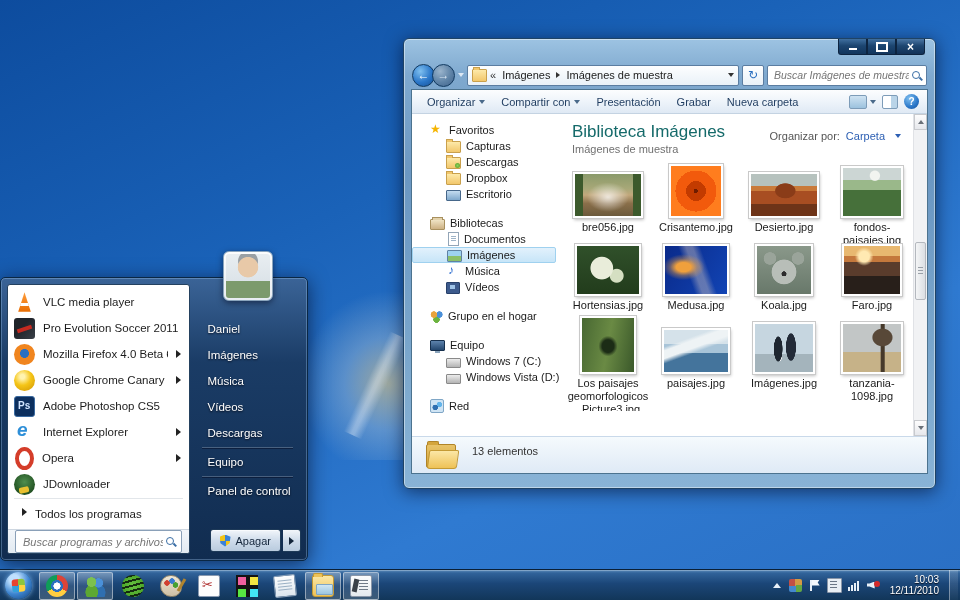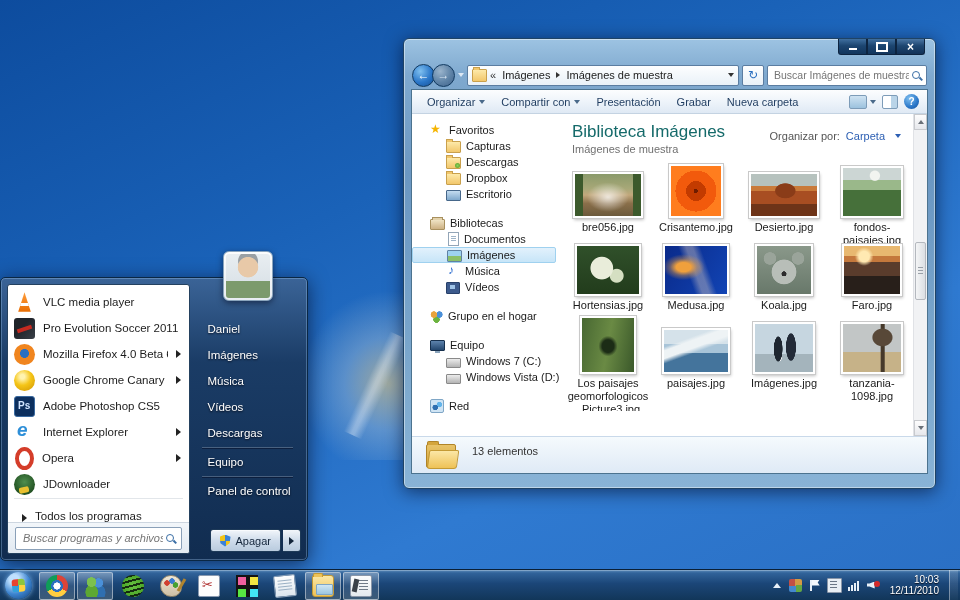--- a/index.html
+++ b/index.html
@@ -34,21 +34,21 @@
   .crumb-ficon{width:13px;height:11px;background:linear-gradient(#fde9a9,#f2c76b);border:1px solid #c9a04c;border-radius:1px;position:relative;}
   .crumb-ficon::before{content:"";position:absolute;top:-3px;left:0;width:5px;height:2px;background:#f2c76b;border:1px solid #c9a04c;border-bottom:none;}
   .crumb-ovf{color:#333;}
   .arr-r-sm{width:0;height:0;border-top:3px solid transparent;border-bottom:3px solid transparent;border-left:4px solid #333;}
   .crumb{padding:1px 3px;}
   .crumb-dd{margin-left:auto;width:0;height:0;border-left:3px solid transparent;border-right:3px solid transparent;border-top:4px solid #333;}
   .refresh{width:20px;height:19px;display:flex;align-items:center;justify-content:center;
     background:linear-gradient(#fdfeff,#e9f1f8);border:1px solid #5b7da1;border-radius:2px;color:#2a6fc0;font-size:12px;}
   .searchbox{width:150px;height:19px;background:#fff;border:1px solid #5b7da1;border-radius:2px;
     display:flex;align-items:center;padding:0 4px;flex:0 0 auto;}
-  .searchbox input{flex:1;border:none;outline:none;font-size:10.5px;color:#707070;
+  .searchbox input{flex:1;border:none;outline:none;font-size:10.5px;font-style:italic;color:#707070;
     font-family:"Liberation Sans","DejaVu Sans",sans-serif;background:transparent;width:100%;}
   .mag{position:relative;width:11px;height:11px;flex:0 0 auto;}
   .mag::before{content:"";position:absolute;left:1px;top:1px;width:6px;height:6px;border:1.5px solid #3a6ea5;border-radius:50%;}
   .mag::after{content:"";position:absolute;left:8px;top:8px;width:4px;height:1.5px;background:#3a6ea5;transform:rotate(45deg);}
   .win-body{position:absolute;left:7px;right:7px;top:50px;bottom:14px;background:#fff;border:1px solid #4c738f;display:flex;flex-direction:column;}
   .toolbar{height:23px;background:linear-gradient(#fcfdfe,#eef4fa 50%,#dfe9f4);border-bottom:1px solid #c4d3e2;
     display:flex;align-items:center;padding:0 8px;gap:2px;flex:0 0 auto;}
   .tb-item{display:flex;align-items:center;gap:4px;font-size:11px;color:#1e3b5f;padding:3px 7px;border-radius:2px;text-align:right;}
   .arr-d{width:0;height:0;border-left:3px solid transparent;border-right:3px solid transparent;border-top:4px solid #4a6a8a;}
   .tb-right{margin-left:auto;display:flex;align-items:center;gap:6px;}
@@ -162,21 +162,21 @@
   
   .startmenu{position:absolute;left:0px;top:277px;width:308px;height:284px;z-index:5;border-radius:5px;
     background:linear-gradient(rgba(60,100,150,.96),rgba(26,58,98,.96) 30%,rgba(16,42,76,.97));
     border:1px solid #0a2744;box-shadow:0 0 0 1px rgba(160,200,240,.35) inset,0 4px 20px rgba(0,0,20,.6);padding:6px;box-sizing:border-box;display:flex;gap:4px;}
   .sm-left{width:182px;background:#fff;border:1px solid #24415f;border-radius:3px;display:flex;flex-direction:column;overflow:hidden;}
   .sm-list{flex:1;padding-top:4px;}
   .sm-item{height:26px;display:flex;align-items:center;gap:8px;padding:0 8px 0 6px;font-size:11.5px;color:#1c1c1c;}
   .sm-item .label{flex:1;white-space:nowrap;overflow:hidden;}
   .arr-r{width:0;height:0;border-top:4px solid transparent;border-bottom:4px solid transparent;border-left:5px solid #222;flex:0 0 auto;}
   .sm-div{height:1px;background:#e2e6ea;margin:1px 6px;}
-  .sm-allprog{height:25px;display:flex;align-items:flex-end;gap:8px;padding:0 8px;font-size:11.5px;color:#1c1c1c;}
+  .sm-allprog{height:25px;display:flex;align-items:flex-start;gap:8px;padding:8px 8px;font-size:11.5px;color:#1c1c1c;}
   .sm-search{height:33px;background:linear-gradient(#f2f6fa,#e2eaf2);border-top:1px solid #cdd6e0;display:flex;align-items:center;padding:0 7px;}
   .sm-search .box{flex:1;height:21px;background:#fff;border:1px solid #8aa0b8;border-radius:2px;display:flex;align-items:center;padding:0 5px;}
   .sm-search input{flex:1;border:none;outline:none;background:transparent;font-size:11px;font-style:italic;color:#555;
     font-family:"Liberation Sans","DejaVu Sans",sans-serif;width:100%;}
   
   .pi{width:21px;height:21px;position:relative;flex:0 0 auto;}
   .pi.vlc-icon{background:linear-gradient(transparent 52%,#fff 52% 68%,transparent 68%),linear-gradient(#ff9d3c,#e76b00);
     clip-path:polygon(50% 4%,80% 96%,20% 96%);}
   .pi.pes-icon{background:linear-gradient(135deg,#20242a 40%,#3a4048);border-radius:3px;}
   .pi.pes-icon::before{content:"";position:absolute;left:3px;top:9px;width:15px;height:4px;background:#c42a20;transform:rotate(-18deg);}

